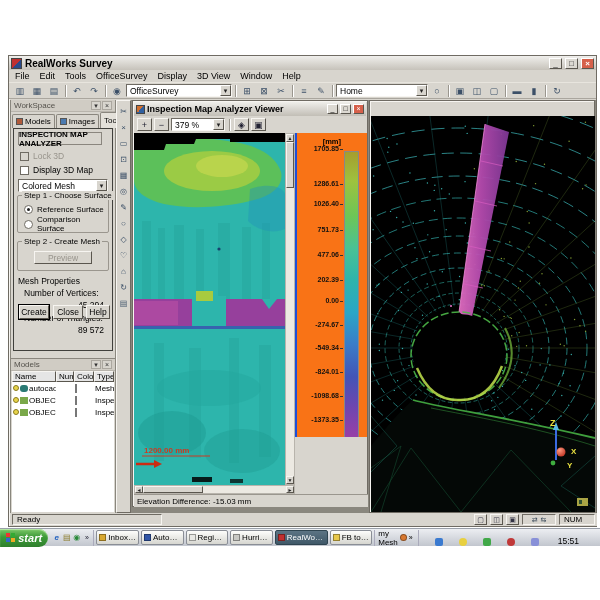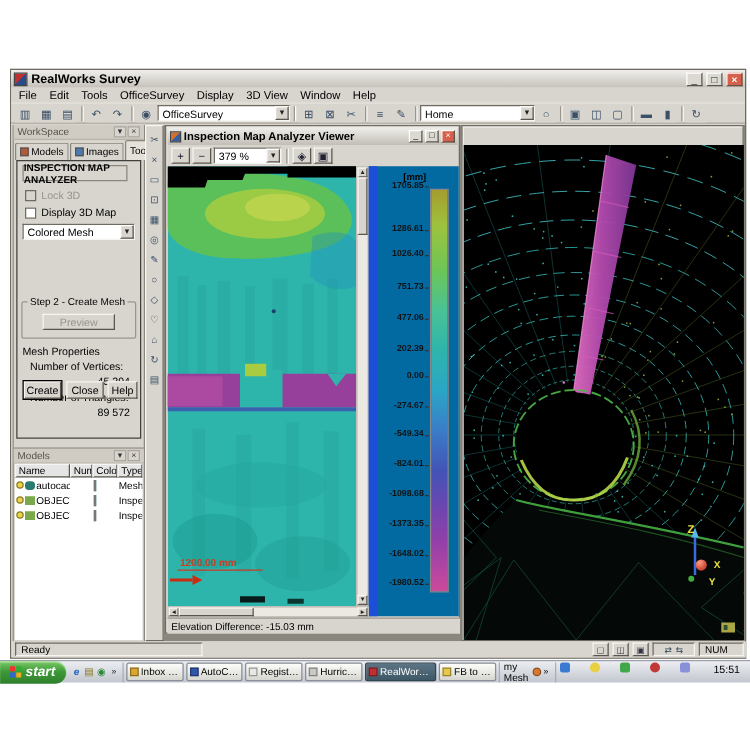--- a/index.html
+++ b/index.html
@@ -93,21 +93,21 @@
   #mapsvg{left:1px;top:32px;width:151px;height:352px}
   .vscroll{left:152px;top:32px;width:10px;height:352px;background:#ece9e2;border:1px solid #b8b4ac;
            display:flex;flex-direction:column}
   .hscroll{left:1px;top:384px;width:161px;height:9px;background:#ece9e2;border:1px solid #b8b4ac;display:flex}
   .sarr{background:#d8d5ce;border:1px solid;border-color:#f7f5f1 #5a564e #5a564e #f7f5f1;color:#222;
         font-size:5px;display:flex;align-items:center;justify-content:center;flex:0 0 auto}
   .vscroll .sarr{width:8px;height:8px}
   .hscroll .sarr{width:8px;height:7px}
   .sthumbv{width:8px;height:46px;background:#d8d5ce;border:1px solid;border-color:#f7f5f1 #5a564e #5a564e #f7f5f1}
   .sthumbh{width:60px;height:7px;background:#d8d5ce;border:1px solid;border-color:#f7f5f1 #5a564e #5a564e #f7f5f1}
-  #scalepanel{left:162px;top:32px;width:72px;height:360px;background:#0369a1;border-left:7px solid #1d4ed8;overflow:hidden}
+  #scalepanel{left:162px;top:32px;width:72px;height:304px;background:#f97316;border-left:2px solid #1d4ed8;overflow:hidden}
   .sv{position:absolute;right:28px;width:44px;text-align:right;font-size:7px;font-weight:bold;color:#111;white-space:nowrap}
   .sv::after{content:"";position:absolute;right:-4px;top:4px;width:3px;height:1px;background:#333}
   #gbar{position:absolute;right:8px;top:18px;width:15px;height:323px;border:1px solid #888;
         background:linear-gradient(180deg,#a59d2e 0%,#9ec23e 9%,#6cc657 20%,#49c295 30%,#2eb4ac 40%,
                    #2aa6c6 50%,#3a7cc8 60%,#4254b6 70%,#6c46b0 79%,#9440a8 88%,#cc4a9c 100%)}
   .mvstatus{position:absolute;left:1px;top:393px;width:234px;height:13px;background:#d8d5ce;
             border-top:1px solid #9a968e;font-size:8px;display:flex;align-items:center;padding:0 3px}
   
   #secwin{left:359px;top:0;width:226px;height:413px;background:#d8d5ce;border:1px solid #6f6b63;
           box-shadow:inset 1px 1px 0 #f7f5f1}
@@ -129,21 +129,21 @@
   .flag i:nth-child(1){background:#e33} .flag i:nth-child(2){background:#3a3}
   .flag i:nth-child(3){background:#36c} .flag i:nth-child(4){background:#ea2}
   .ql{display:flex;align-items:center;gap:1px;padding:0 2px;border-right:1px solid #aab;height:16px}
   .qli{width:9px;height:10px;font-size:8px;display:flex;align-items:center;justify-content:center}
   .task{height:15px;width:59px;background:linear-gradient(180deg,#fdfdfb,#d6d6d0);border:1px solid #8a8e96;
         border-radius:2px;display:flex;align-items:center;gap:2px;padding:0 2px;font-size:8px;overflow:hidden}
   .task span{white-space:nowrap;overflow:hidden;text-overflow:ellipsis}
   .task.active{background:linear-gradient(180deg,#5c7484,#3f5868);color:#fff;border-color:#2e4450}
   .tico{width:7px;height:7px;flex:0 0 auto;border:1px solid rgba(0,0,0,.35)}
   .mytools{display:flex;align-items:center;gap:2px;font-size:8px;padding:0 3px;border-left:1px solid #aab;height:16px}
-  #tray{display:flex;align-items:flex-start;gap:16px;height:16px;border-left:1px solid #aab;padding:0 3px;margin-left:auto}
+  #tray{display:flex;align-items:flex-end;gap:16px;height:16px;border-left:1px solid #aab;padding:0 16px;margin-left:auto}
   .trico{width:8px;height:8px;border-radius:2px}
   #clock{font-size:8.5px;padding:0 3px}
 </style>
 </head>
 <body>
 
 <div id="screen">
 
   <div id="app" class="abs">
 
@@ -237,20 +237,31 @@
             <div class="cbrow" style="top:36px">
               <span class="cb"></span>
               <span>Display 3D Map</span>
             </div>
 
             <div class="combo abs" style="left:4px;top:50px;width:90px">
               <span>Colored Mesh</span>
               <span class="arr">▾</span>
             </div>
 
+            <div class="group" style="left:3px;top:66px;width:92px;height:38px">
+              <span class="legend">Step 1 - Choose Surface</span>
+              <div class="cbrow" style="top:8px;left:6px">
+                <span class="radio sel"></span>
+                <span>Reference Surface</span>
+              </div>
+              <div class="cbrow" style="top:23px;left:6px">
+                <span class="radio"></span>
+                <span>Comparison Surface</span>
+              </div>
+            </div>
 
             <div class="group" style="left:3px;top:112px;width:92px;height:30px">
               <span class="legend">Step 2 - Create Mesh</span>
               <div class="btn dis abs" style="left:16px;top:9px;width:58px;height:13px">Preview</div>
             </div>
 
             <span class="lbl" style="left:4px;top:147px">Mesh Properties</span>
             <span class="lbl" style="left:10px;top:159px">Number of Vertices:</span>
             <span class="lbl" style="right:8px;top:171px">45 294</span>
             <span class="lbl" style="left:10px;top:184px">Number of Triangles:</span>

